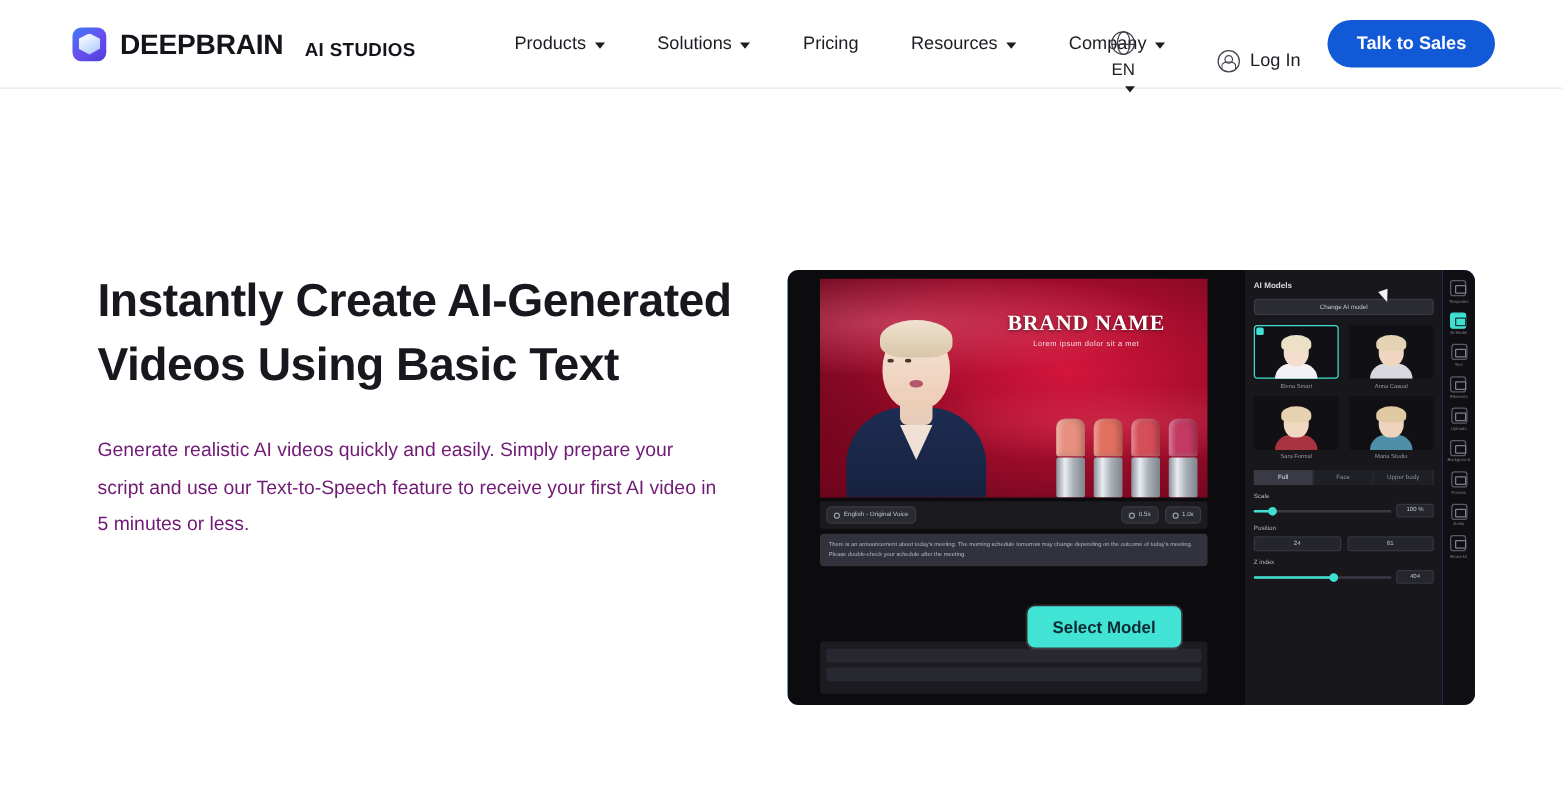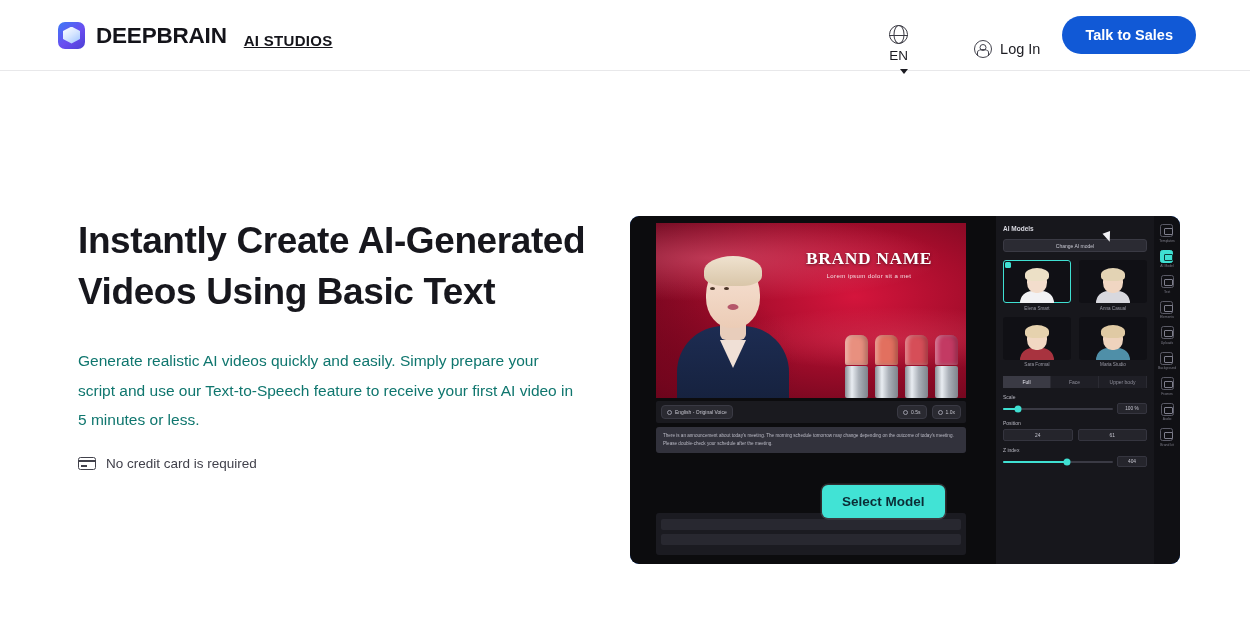--- a/index.html
+++ b/index.html
@@ -31,21 +31,21 @@
     width: 17px; height: 17px;
     background: linear-gradient(145deg, #ffffff 0%, #d7e6ff 48%, #9cc2ff 100%);
     clip-path: polygon(50% 0%, 100% 27%, 100% 73%, 50% 100%, 0% 73%, 0% 27%);
   }
   .brand-main {
     font-size: 22.5px; font-weight: bold; letter-spacing: -0.2px;
     color: #14141a;
   }
   .brand-sub {
     font-size: 15px; font-weight: bold; letter-spacing: 0.3px;
-    color: #14141a; margin-left: 6px; text-decoration: underline;
+    color: #14141a; margin-left: 6px;
   }
 
   .nav { display: flex; align-items: center; margin-left: 58px; gap: 0; }
   .nav-item {
     display: flex; align-items: center; gap: 7px;
     font-size: 14.5px; color: #1c1c22; font-weight: 400;
     padding: 0 21px; white-space: nowrap; cursor: pointer;
   }
   .caret {
     width: 0; height: 0;
@@ -116,21 +116,21 @@
     display: flex; align-items: flex-start;
     padding: 145px 0 0 78px;
   }
   .hero-left { width: 520px; flex: 0 0 auto; }
   .headline {
     font-size: 37px; font-weight: bold; line-height: 1.37;
     color: #17171d; letter-spacing: -0.4px;
   }
   .subcopy {
     margin-top: 29px;
-    font-size: 15.5px; line-height: 1.88; color: #0f766e;
+    font-size: 15.5px; line-height: 1.88; color: #701a75;
     width: 500px;
   }
   .btn-cta {
     margin-top: 66px;
     background: #1159d6; color: #fff;
     font-size: 16px; font-weight: bold;
     border: none; border-radius: 27px;
     padding: 16px 36px; cursor: pointer;
     font-family: "Liberation Sans", sans-serif;
   }
@@ -372,20 +372,41 @@
 <body>
 
 <div class="header">
 
   <div class="brand">
     <div class="logo-cube"></div>
     <span class="brand-main">DEEPBRAIN</span>
     <span class="brand-sub">AI STUDIOS</span>
   </div>
 
+  <div class="nav">
+    <div class="nav-item">
+      <span>Products</span>
+      <span class="caret"></span>
+    </div>
+    <div class="nav-item">
+      <span>Solutions</span>
+      <span class="caret"></span>
+    </div>
+    <div class="nav-item">
+      <span>Pricing</span>
+    </div>
+    <div class="nav-item">
+      <span>Resources</span>
+      <span class="caret"></span>
+    </div>
+    <div class="nav-item">
+      <span>Company</span>
+      <span class="caret"></span>
+    </div>
+  </div>
 
   <div class="lang">
     <span class="globe"></span>
     <span class="lang-code">EN</span>
     <span class="lang-caret"></span>
   </div>
 
   <div class="header-right">
     <div class="login">
       <span class="user-ic"></span>
@@ -393,24 +414,20 @@
     </div>
     <button class="btn-sales">Talk to Sales</button>
   </div>
 </div>
 
 <div class="hero">
 
   <div class="hero-left">
     <h1 class="headline">Instantly Create AI-Generated Videos Using Basic Text</h1>
     <p class="subcopy">Generate realistic AI videos quickly and easily. Simply prepare your script and use our Text-to-Speech feature to receive your first AI video in 5 minutes or less.</p>
-    <div class="nocard">
-      <span class="card-ic"></span>
-      <span>No credit card is required</span>
-    </div>
   </div>
 
   <div class="hero-right">
     <div class="editor">
 
       <div class="stage-col">
 
         <div class="video">
           <div class="silk"></div>
 

